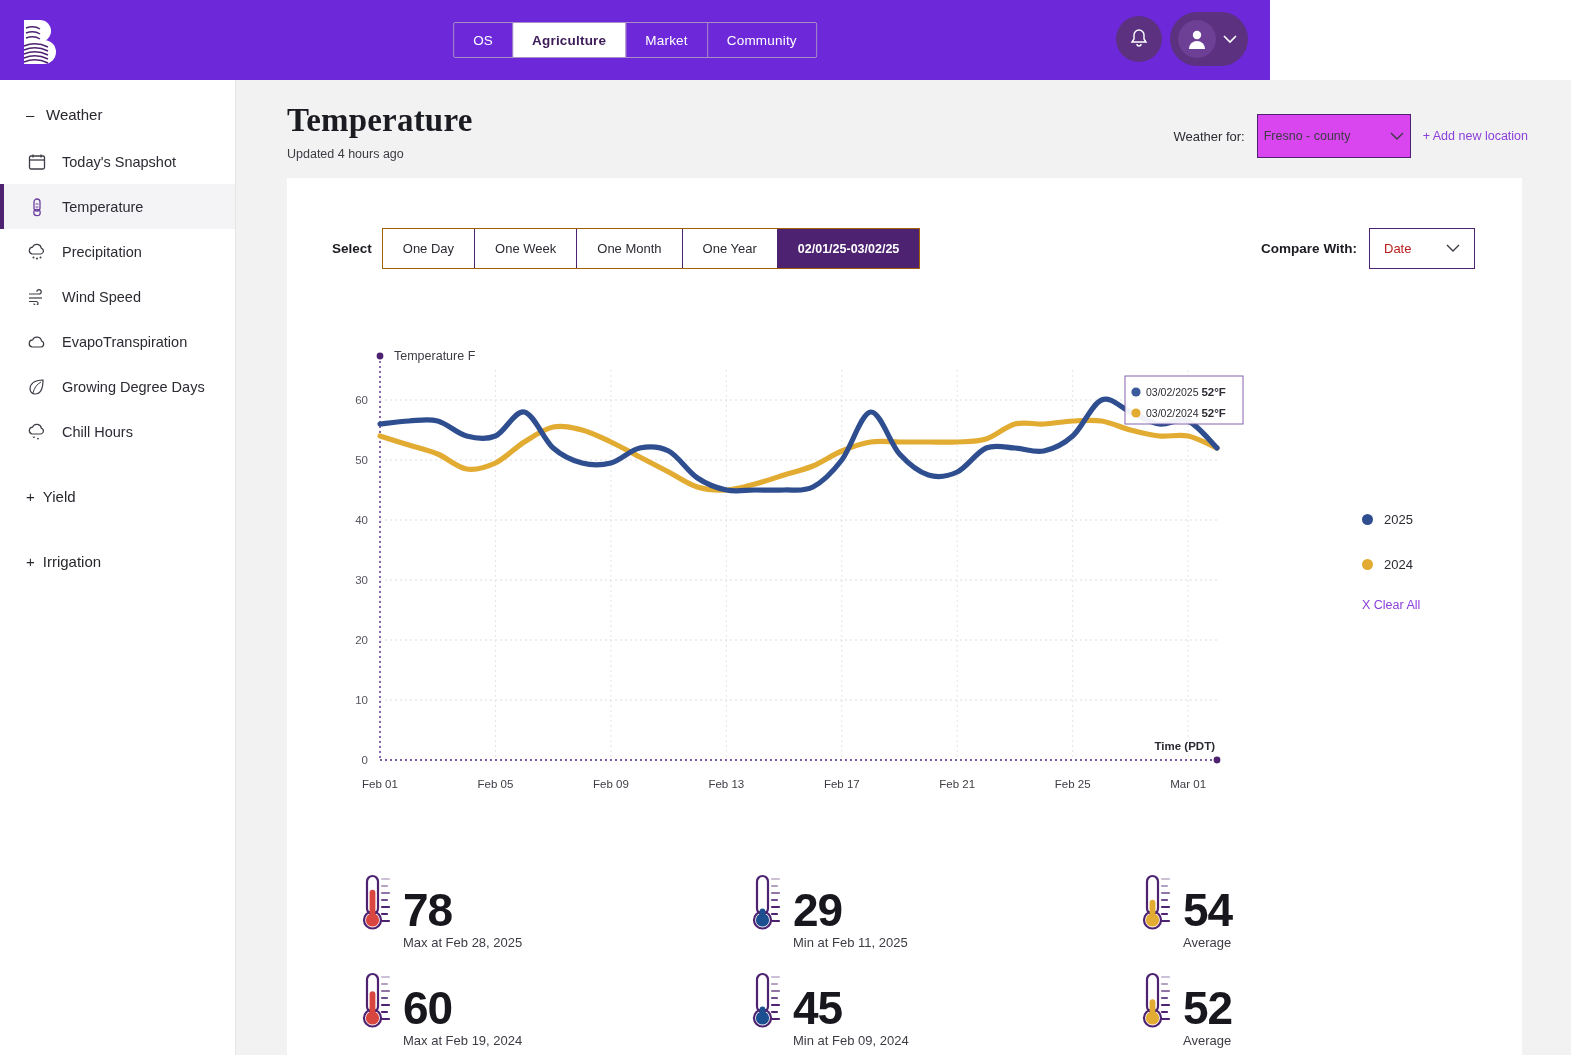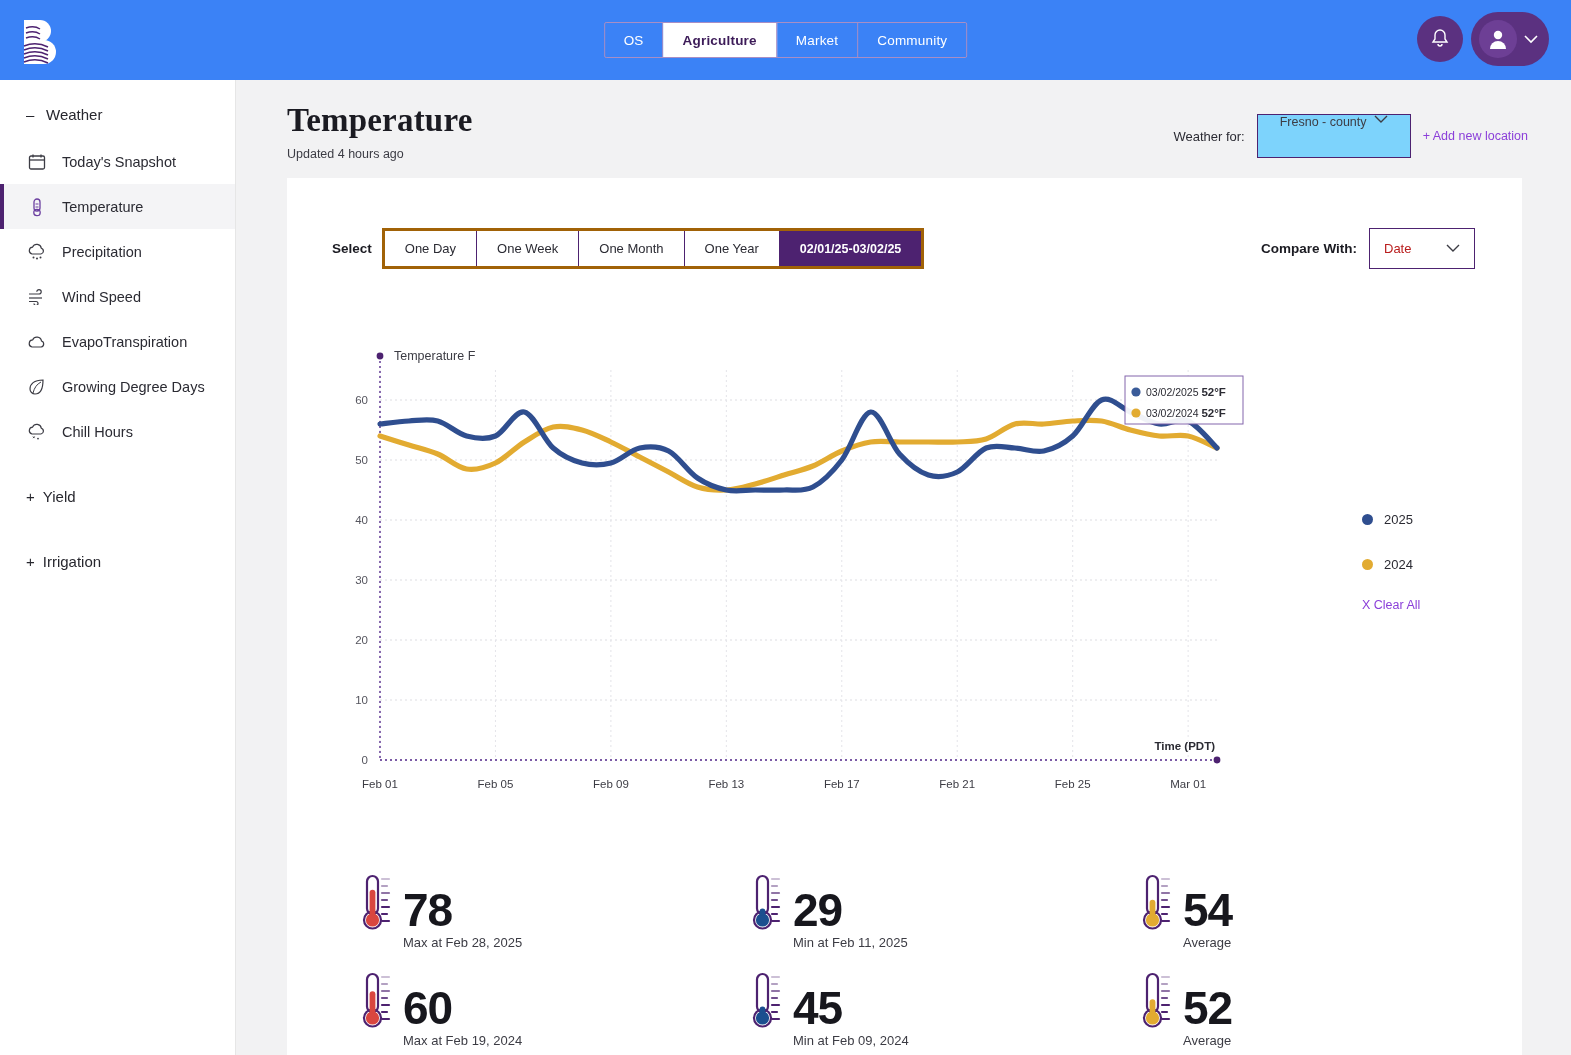--- a/index.html
+++ b/index.html
@@ -6,22 +6,22 @@
   html, body {
     width: 1571px; height: 1055px;
     font-family: "Liberation Sans", sans-serif;
     background: #ffffff;
     overflow: hidden;
   }
   .app { position: relative; width: 1571px; height: 1055px; }
 
   
   .topnav {
-    position: absolute; top: 0; left: 0; width: 1571px; height: 80px;
-    background: #3b82f6;
+    position: absolute; top: 0; left: 0; width: 1270px; height: 80px;
+    background: #6d28d9;
     display: flex; align-items: center;
   }
   .logo-wrap { position: absolute; left: 14px; top: 16px; width: 52px; height: 50px; }
   .logo-svg { display: block; }
 
   .navtabs {
     position: absolute; left: 50%; transform: translateX(-50%); top: 22px;
     display: flex; border: 1px solid #a88ec4; border-radius: 2px; overflow: hidden;
     height: 36px;
   }
@@ -78,35 +78,35 @@
 
   
   .main { position: absolute; left: 236px; top: 80px; width: 1335px; height: 975px; background: #f2f2f3; }
   .page-head { position: relative; padding: 22px 0 0 51px; }
   .page-title { font-family: "Liberation Serif", serif; font-size: 33px; font-weight: 700; color: #1b1b22; letter-spacing: .2px; }
   .page-sub { font-size: 12.5px; color: #3c3c44; margin-top: 8px; }
 
   .loc-row { position: absolute; right: 43px; top: 34px; display: flex; align-items: center; gap: 12px; }
   .loc-label { font-size: 13px; color: #2b2b33; }
   .loc-select {
-    width: 154px; height: 44px; border: 1px solid #4d2270; background: #7dd3fc;
-    display: flex; align-items: flex-start; justify-content: space-between;
-    padding: 0 22px; font-size: 12.5px; color: #3c3c44; cursor: pointer;
+    width: 154px; height: 44px; border: 1px solid #4d2270; background: #d946ef;
+    display: flex; align-items: center; justify-content: space-between;
+    padding: 0 6px; font-size: 12.5px; color: #3c3c44; cursor: pointer;
   }
   .add-loc { font-size: 12.5px; color: #8b3fd9; cursor: pointer; }
 
   .card {
     position: absolute; left: 51px; top: 98px; width: 1235px; height: 877px;
     background: #ffffff;
   }
 
   
   .sel-row { position: absolute; left: 45px; top: 50px; display: flex; align-items: center; gap: 10px; }
   .sel-label { font-size: 13.5px; font-weight: 700; color: #1b1b22; }
-  .seg { display: flex; border: 3px solid #a16207; height: 41px; }
+  .seg { display: flex; border: 1px solid #a16207; height: 41px; }
   .seg-btn {
     display: flex; align-items: center; justify-content: center;
     padding: 0 20px; font-size: 13px; color: #2b2b33; cursor: pointer;
     border-right: 1px solid #4d2270; white-space: nowrap;
   }
   .seg-btn:last-child { border-right: none; }
   .seg-btn.active { background: #4d2270; color: #ffffff; font-weight: 700; font-size: 12.5px; }
 
   .cmp-row { position: absolute; right: 47px; top: 50px; display: flex; align-items: center; gap: 12px; }
   .cmp-label { font-size: 13.5px; font-weight: 700; color: #1b1b22; }

